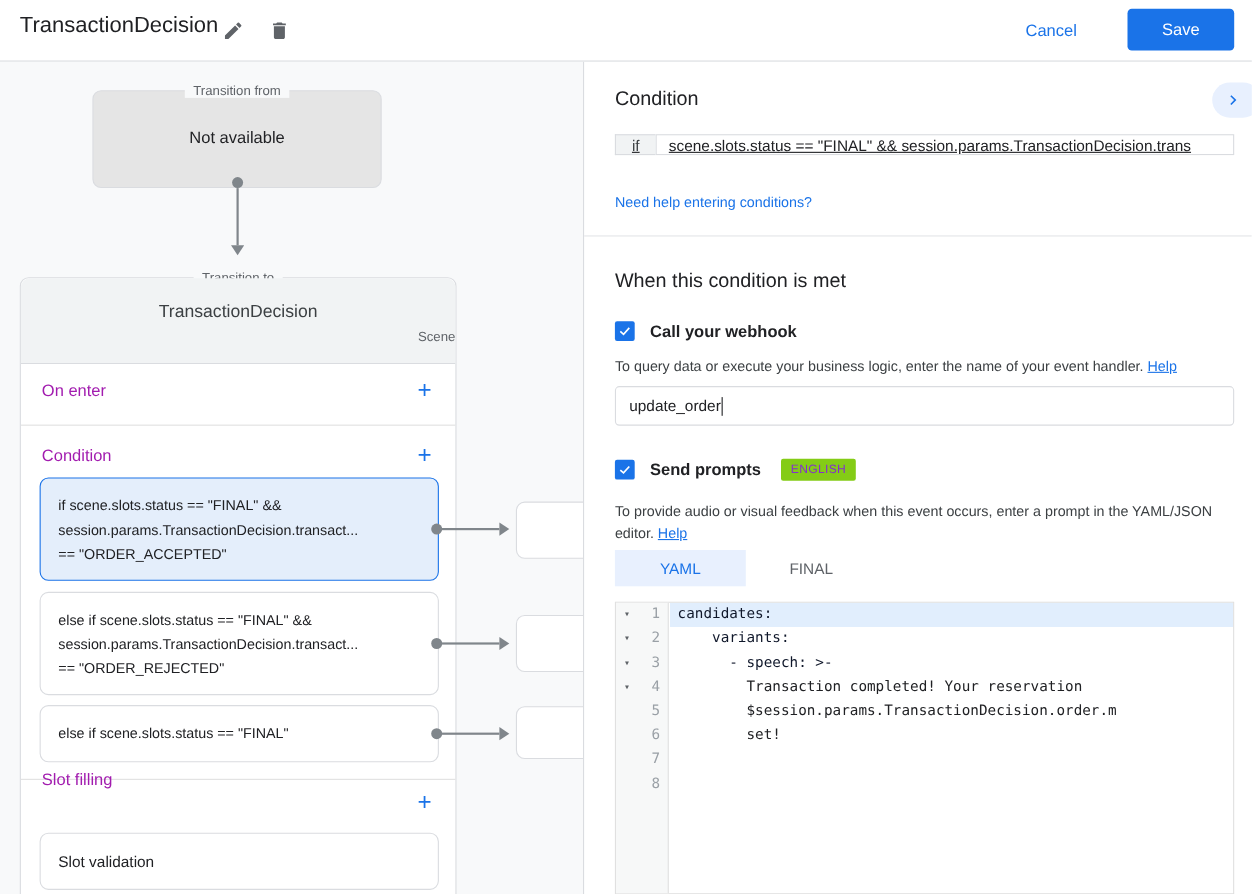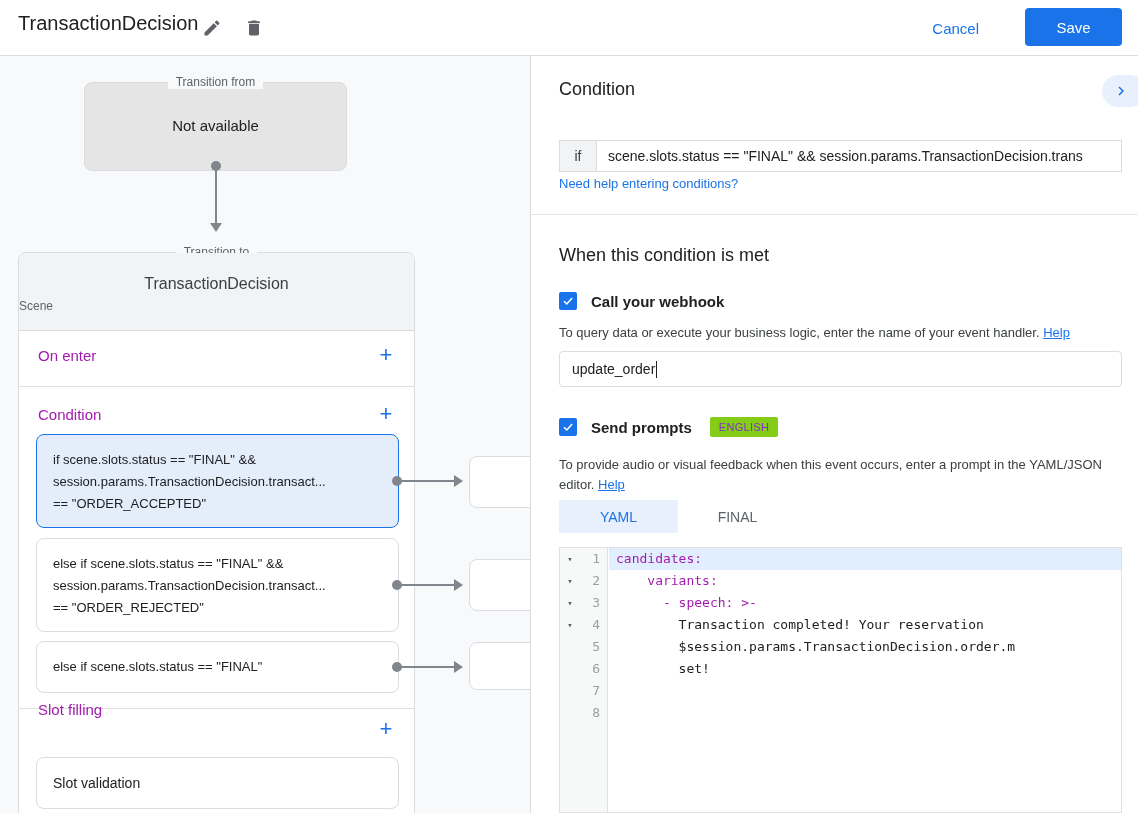--- a/index.html
+++ b/index.html
@@ -23,38 +23,38 @@
 
   .dot { position:absolute; width:10px; height:10px; border-radius:50%; background:#80868b; }
   .vline { position:absolute; width:2px; background:#80868b; }
   .arrow-down { position:absolute; width:0; height:0; border-left:6px solid transparent; border-right:6px solid transparent; border-top:9px solid #80868b; }
   .hline { position:absolute; height:2px; background:#80868b; }
   .arrow-right { position:absolute; width:0; height:0; border-top:6px solid transparent; border-bottom:6px solid transparent; border-left:9px solid #80868b; }
 
   .scene-box { position:absolute; left:18px; top:196px; width:397px; bottom:-4px; background:#fff; border:1px solid #dadce0; border-radius:8px 8px 0 0; }
   .scene-header { position:absolute; top:0; left:0; right:0; height:78px; background:#f1f3f4; border-bottom:1px solid #dadce0; border-radius:8px 8px 0 0; }
   .scene-title { position:absolute; top:22px; left:0; right:0; text-align:center; font-size:16px; color:#3c4043; }
-  .scene-subtitle { position:absolute; top:46px; left:0; right:0; text-align:left; font-size:12px; color:#5f6368; }
+  .scene-subtitle { position:absolute; top:46px; left:0; right:0; text-align:right; font-size:12px; color:#5f6368; }
   .sec-label { position:absolute; left:19px; font-size:15px; color:#a21caf; }
   .add-btn { position:absolute; right:14px; width:28px; height:28px; border:none; background:transparent; color:#1a73e8; font-size:22px; line-height:28px; text-align:center; cursor:pointer; font-family:inherit; }
   .sec-divider { position:absolute; left:0; right:0; height:1px; background:#e0e0e0; }
 
   .cond-card { position:absolute; left:17px; width:363px; background:#fff; border:1px solid #dadce0; border-radius:8px; padding:14px 16px; font-size:13px; line-height:22px; color:#202124; cursor:pointer; }
   .cond-card.selected { background:#e4eefb; border:1.5px solid #1a73e8; }
   .cond-card div { white-space:nowrap; overflow:hidden; }
   .slot-card { position:absolute; left:17px; width:363px; height:52px; background:#fff; border:1px solid #dadce0; border-radius:8px; font-size:14px; color:#202124; display:flex; align-items:center; padding-left:16px; cursor:pointer; }
   .target-box { position:absolute; left:469px; width:70px; background:#fff; border:1px solid #dadce0; border-radius:8px; cursor:pointer; }
 
   
   .panel { position:absolute; top:56px; left:530px; right:0; bottom:0; background:#fff; border-left:1px solid #dadce0; overflow:hidden; }
   .panel-title { position:absolute; left:28px; top:23px; font-size:18px; font-weight:400; color:#202124; }
   .collapse-btn { position:absolute; right:-8px; top:19px; width:44px; height:32px; border:none; border-radius:16px; background:#e8f0fe; cursor:pointer; display:flex; align-items:center; justify-content:flex-start; padding-left:10px; }
   .collapse-btn svg { width:18px; height:18px; fill:#1a73e8; }
 
-  .if-row { position:absolute; left:28px; right:16px; top:84px; height:32px; display:flex; }
+  .if-row { position:absolute; left:28px; right:16px; top:66px; height:19px; display:flex;text-decoration:underline; }
   .if-label { width:37px; background:#f1f3f4; border:1px solid #dadce0; border-right:none; display:flex; align-items:center; justify-content:center; font-size:14px; color:#3c4043; }
   .if-input { flex:1; border:1px solid #dadce0; background:#fff; font-size:14px; color:#202124; padding:0 11px; font-family:inherit; white-space:nowrap; overflow:hidden; display:flex; align-items:center; }
   .link { color:#1a73e8; text-decoration:none; cursor:pointer; }
   .help-cond { position:absolute; left:28px; top:120px; font-size:13px; }
   .panel-divider { position:absolute; left:0; right:0; top:158px; height:1px; background:#e3e5e8; }
 
   .h2 { position:absolute; left:28px; font-size:18px; font-weight:400; color:#202124; }
   .check-row { position:absolute; left:28px; display:flex; align-items:center; }
   .checkbox { width:18px; height:18px; background:#1a73e8; border-radius:2px; display:flex; align-items:center; justify-content:center; cursor:pointer; flex:none; }
   .checkbox svg { width:14px; height:14px; fill:none; stroke:#fff; stroke-width:2.6; }
@@ -72,21 +72,21 @@
   
   .editor { position:absolute; left:28px; right:16px; top:491px; bottom:0; border:1px solid #e0e0e0; background:#fff; font-family:"DejaVu Sans Mono", monospace; font-size:13px; }
   .gutter { position:absolute; left:0; top:0; bottom:0; width:48px; background:#f7f8f8; border-right:1px solid #e0e0e0; }
   .code-area { position:absolute; left:49px; top:0; right:0; bottom:0; overflow:hidden; }
   .ed-row { height:22px; line-height:22px; white-space:pre; }
   .ed-row.active-line { background:#e1eefd; }
   .gut-row { height:22px; line-height:22px; position:relative; }
   .fold { position:absolute; left:3px; top:0; width:14px; font-size:9px; color:#5f6368; cursor:pointer; text-align:center; }
   .lnum { position:absolute; right:7px; top:0; color:#9aa0a6; font-size:13px; }
   .ed-pad { padding-left:7px; }
-  .k { color:#a21caf; }
+  .k { color:#0f172a; }
   .t { color:#202124; }
 </style>
 </head>
 <body>
 
 <div class="header">
   <div class="page-title">TransactionDecision</div>
   <button class="icon-btn" style="left:196px;" title="">
     <svg viewBox="0 0 24 24">
         <path d="M3 17.25V21h3.75L17.81 9.94l-3.75-3.75L3 17.25zM20.71 7.04c.39-.39.39-1.02 0-1.41l-2.34-2.34a.9959.9959 0 0 0-1.41 0l-1.83 1.83 3.75 3.75 1.83-1.83z"></path>

